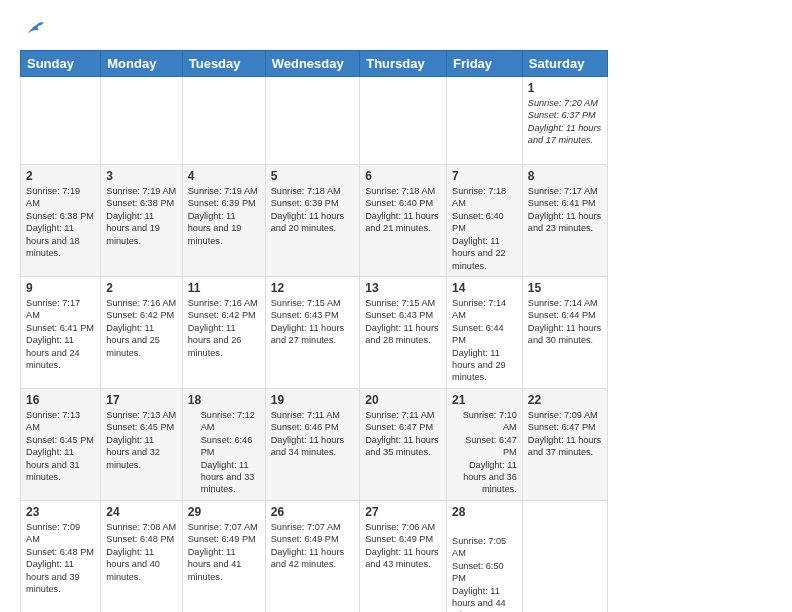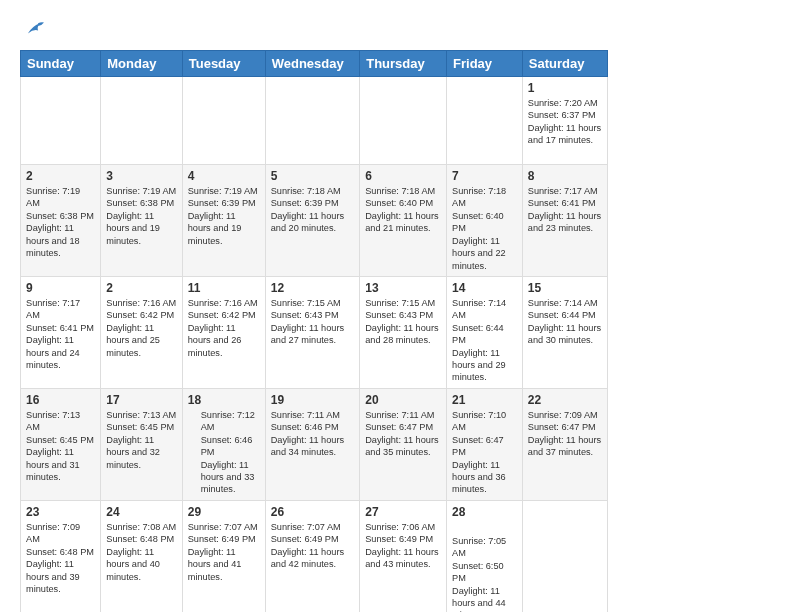--- a/index.html
+++ b/index.html
@@ -131,21 +131,21 @@
     <tbody id="calendar-body">
     <tr>
           <td class="empty-cell"></td>
           <td class="empty-cell"></td>
           <td class="empty-cell"></td>
           <td class="empty-cell"></td>
           <td class="empty-cell"></td>
           <td class="empty-cell"></td>
           <td>
             <span class="day-num">1</span>
-            <div class="day-info" style="white-space: pre-line;">Sunrise: 7:20 AM
+            <div class="day-info" style="white-space: pre-line; font-style: italic;">Sunrise: 7:20 AM
 Sunset: 6:37 PM
 Daylight: 11 hours and 17 minutes.</div>
           </td>
         </tr>
         <tr>
           <td>
             <span class="day-num">2</span>
             <div class="day-info" style="white-space: pre-line;">Sunrise: 7:19 AM
 Sunset: 6:38 PM
 Daylight: 11 hours and 18 minutes.</div>
@@ -257,21 +257,21 @@
 Daylight: 11 hours and 34 minutes.</div>
           </td>
           <td>
             <span class="day-num">20</span>
             <div class="day-info" style="white-space: pre-line;">Sunrise: 7:11 AM
 Sunset: 6:47 PM
 Daylight: 11 hours and 35 minutes.</div>
           </td>
           <td>
             <span class="day-num">21</span>
-            <div class="day-info" style="white-space: pre-line;">Sunrise: 7:10 AM
+            <div class="day-info" style="white-space: pre-line; text-align: right;">Sunrise: 7:10 AM
 Sunset: 6:47 PM
 Daylight: 11 hours and 36 minutes.</div>
           </td>
           <td>
             <span class="day-num">22</span>
             <div class="day-info" style="white-space: pre-line;">Sunrise: 7:09 AM
 Sunset: 6:47 PM
 Daylight: 11 hours and 37 minutes.</div>
           </td>
         </tr>

